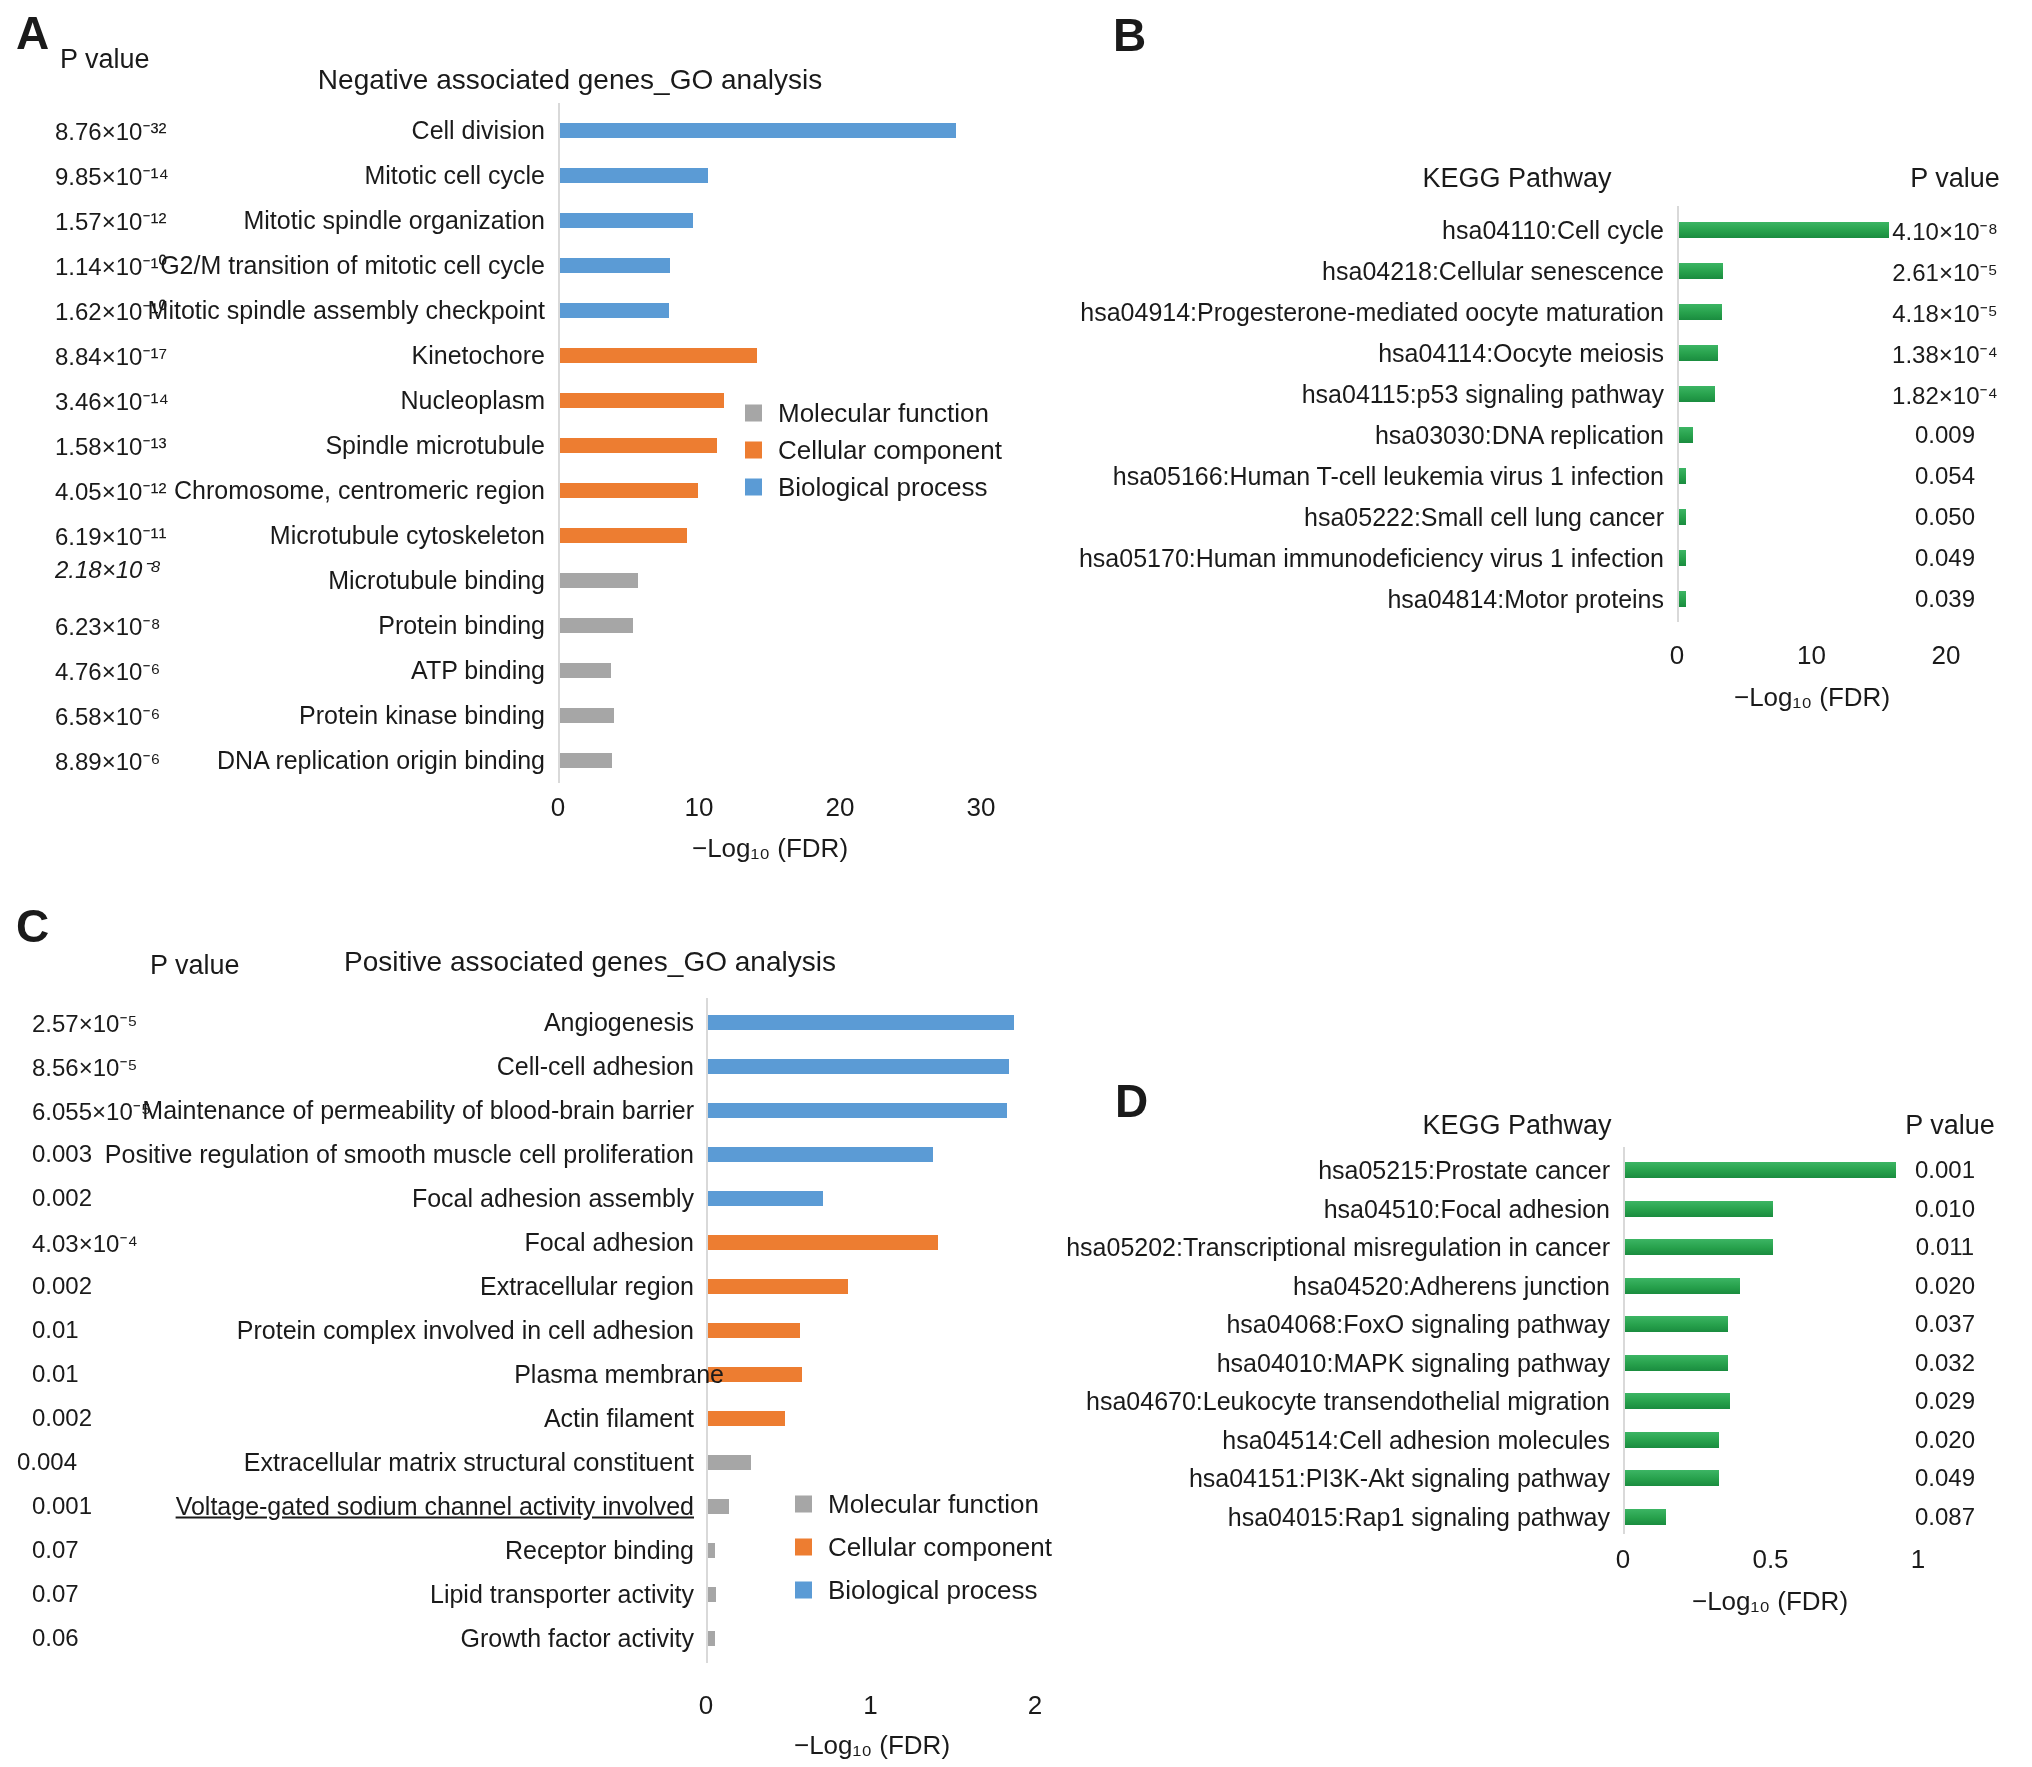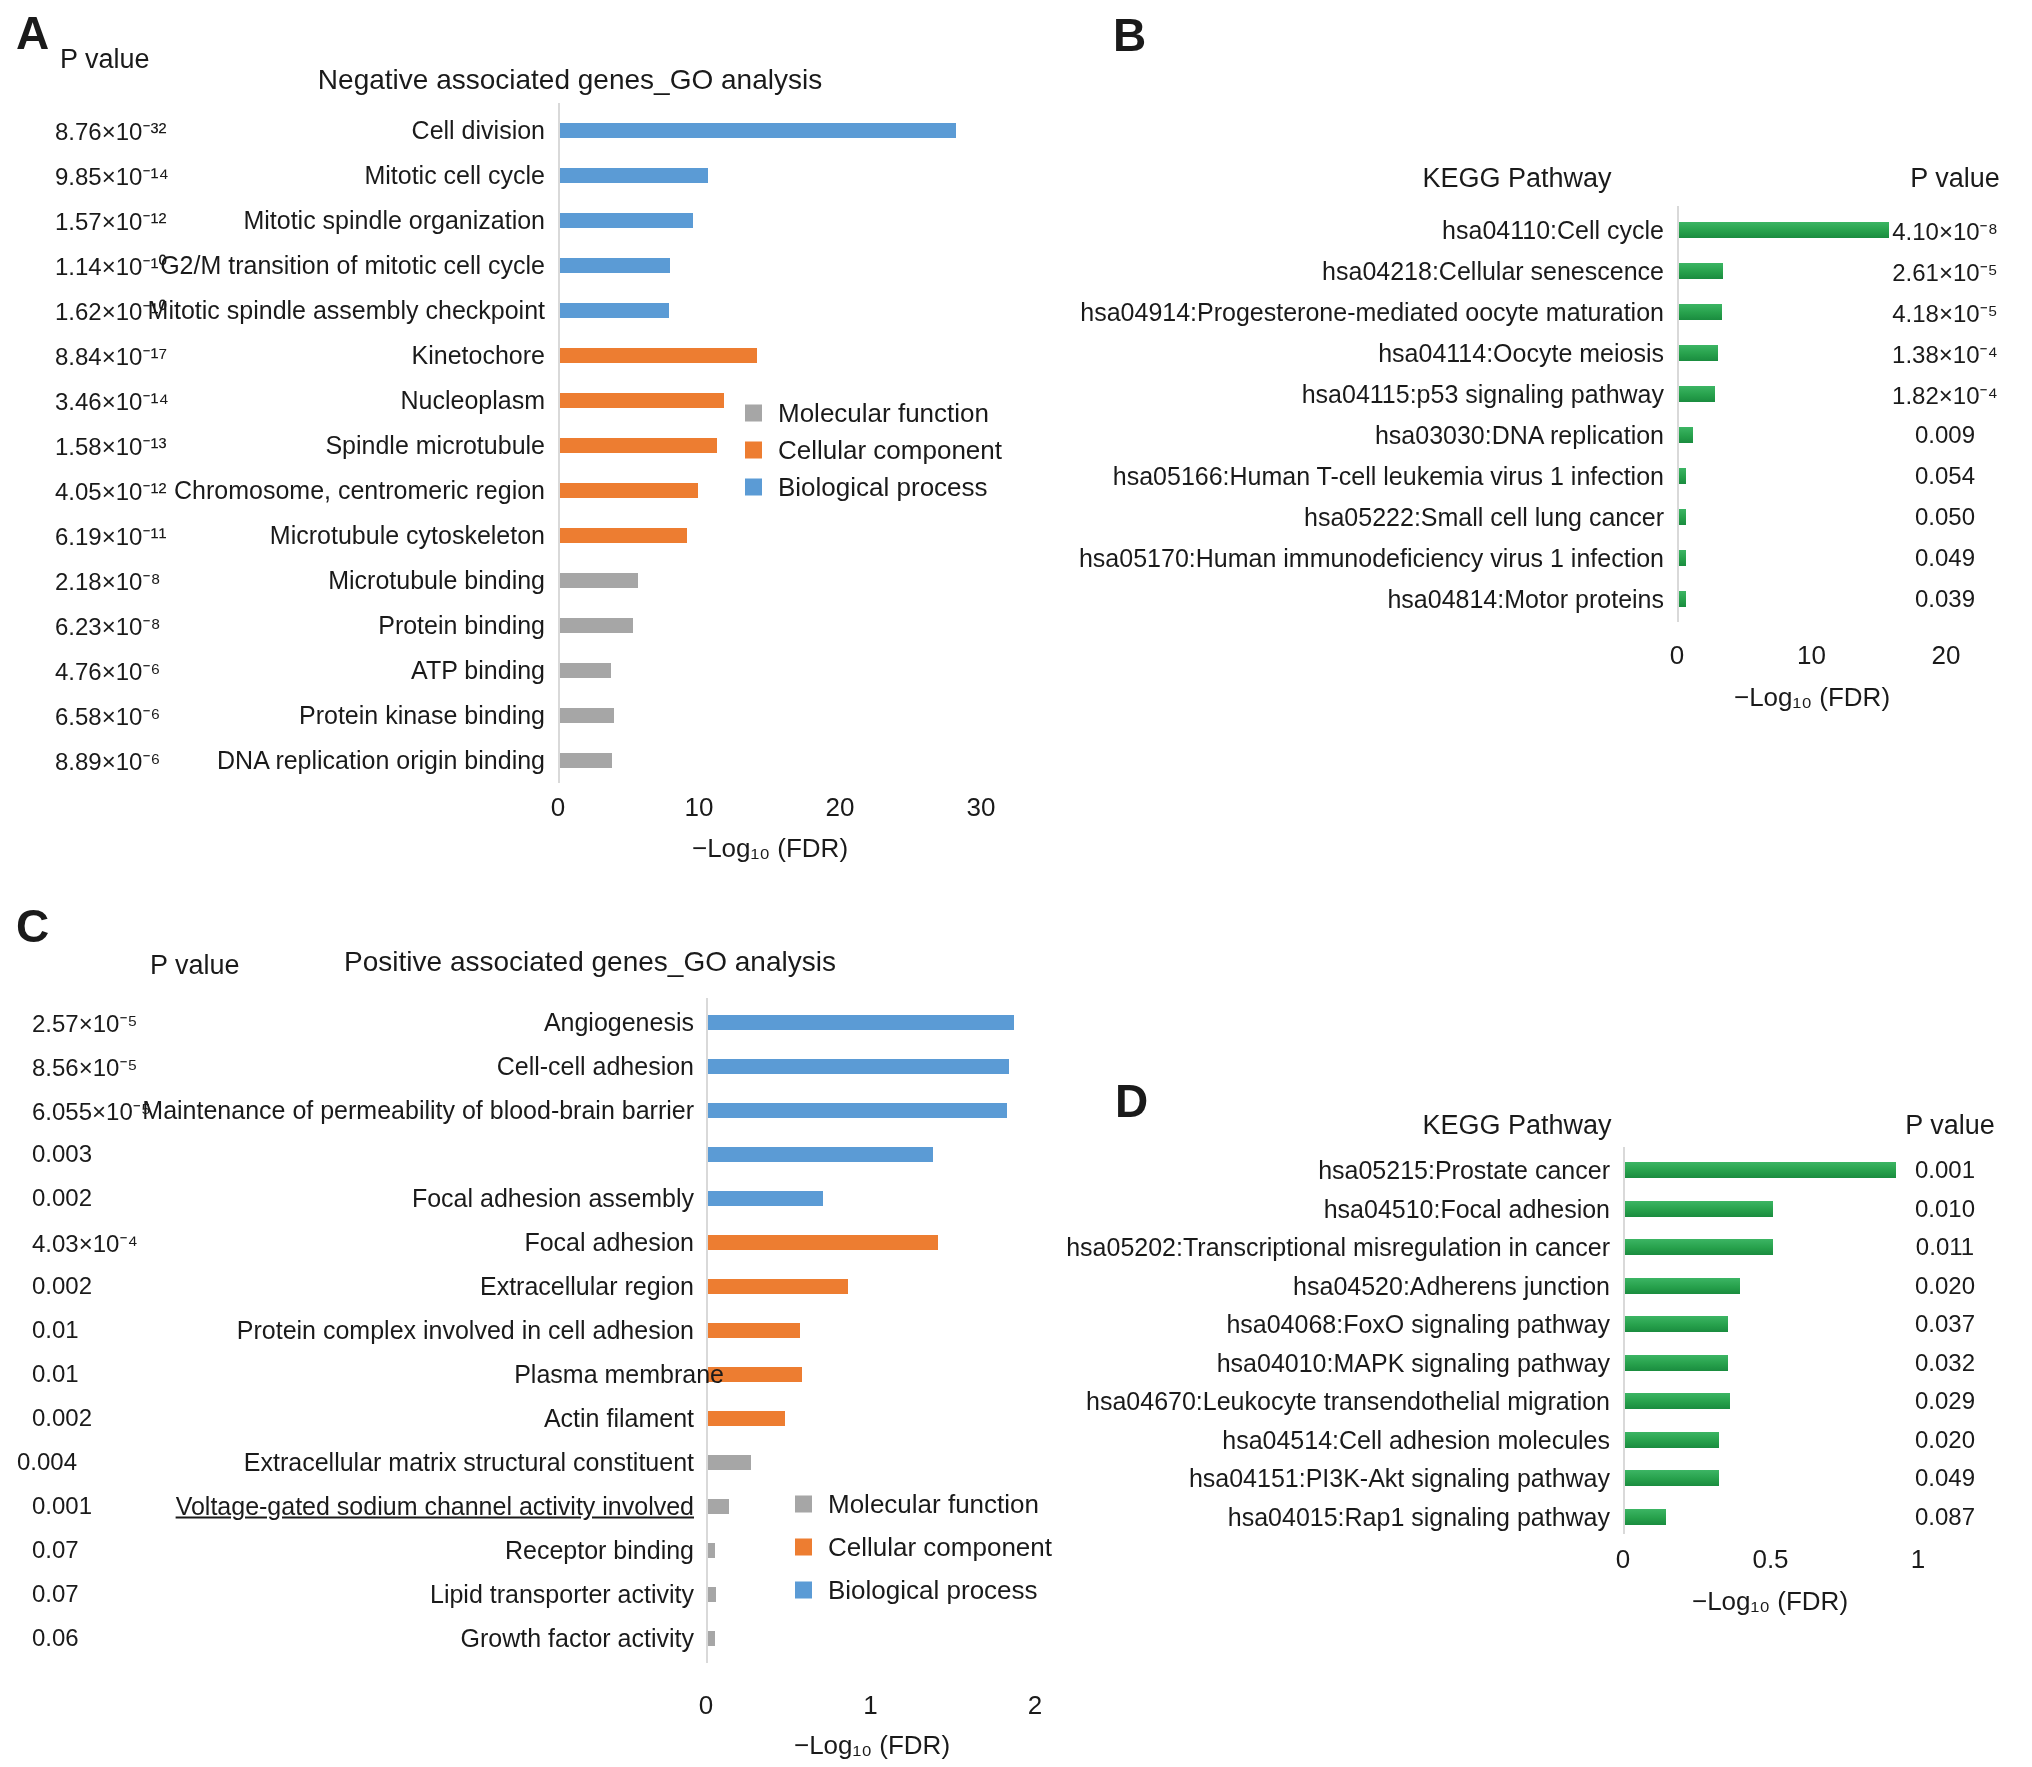--- a/index.html
+++ b/index.html
@@ -92,21 +92,21 @@
     <div class="abs row-label" style="right: 1487px; top: 445px;">Spindle microtubule</div>
     <div class="abs pv" style="left: 55px; top: 445px;">1.58×10⁻¹³</div>
     <div class="abs bar" style="left: 560px; top: 482.5px; width: 138.18px; height: 15px; background: rgb(237, 125, 49);"></div>
     <div class="abs row-label" style="right: 1487px; top: 490px;">Chromosome, centromeric region</div>
     <div class="abs pv" style="left: 55px; top: 490px;">4.05×10⁻¹²</div>
     <div class="abs bar" style="left: 560px; top: 527.5px; width: 126.9px; height: 15px; background: rgb(237, 125, 49);"></div>
     <div class="abs row-label" style="right: 1487px; top: 535px;">Microtubule cytoskeleton</div>
     <div class="abs pv" style="left: 55px; top: 535px;">6.19×10⁻¹¹</div>
     <div class="abs bar" style="left: 560px; top: 572.5px; width: 77.55px; height: 15px; background: rgb(166, 166, 166);"></div>
     <div class="abs row-label" style="right: 1487px; top: 580px;">Microtubule binding</div>
-    <div class="abs pv" style="left: 55px; top: 580px;">2.18×10⁻⁸</div>
+    <div class="abs pv" style="left: 55px; top: 568px; font-style: italic;">2.18×10⁻⁸</div>
     <div class="abs bar" style="left: 560px; top: 617.5px; width: 73.32px; height: 15px; background: rgb(166, 166, 166);"></div>
     <div class="abs row-label" style="right: 1487px; top: 625px;">Protein binding</div>
     <div class="abs pv" style="left: 55px; top: 625px;">6.23×10⁻⁸</div>
     <div class="abs bar" style="left: 560px; top: 662.5px; width: 50.76px; height: 15px; background: rgb(166, 166, 166);"></div>
     <div class="abs row-label" style="right: 1487px; top: 670px;">ATP binding</div>
     <div class="abs pv" style="left: 55px; top: 670px;">4.76×10⁻⁶</div>
     <div class="abs bar" style="left: 560px; top: 707.5px; width: 53.58px; height: 15px; background: rgb(166, 166, 166);"></div>
     <div class="abs row-label" style="right: 1487px; top: 715px;">Protein kinase binding</div>
     <div class="abs pv" style="left: 55px; top: 715px;">6.58×10⁻⁶</div>
     <div class="abs bar" style="left: 560px; top: 752.5px; width: 52.17px; height: 15px; background: rgb(166, 166, 166);"></div>
@@ -159,20 +159,21 @@
     <div class="abs bar" style="left: 708px; top: 1014.5px; width: 305.97px; height: 15px; background: rgb(91, 155, 213);"></div>
     <div class="abs row-label" style="right: 1338px; top: 1022px;">Angiogenesis</div>
     <div class="abs pv" style="left: 32px; top: 1022px;">2.57×10⁻⁵</div>
     <div class="abs bar" style="left: 708px; top: 1058.5px; width: 301.035px; height: 15px; background: rgb(91, 155, 213);"></div>
     <div class="abs row-label" style="right: 1338px; top: 1066px;">Cell-cell adhesion</div>
     <div class="abs pv" style="left: 32px; top: 1066px;">8.56×10⁻⁵</div>
     <div class="abs bar" style="left: 708px; top: 1102.5px; width: 299.39px; height: 15px; background: rgb(91, 155, 213);"></div>
     <div class="abs row-label" style="right: 1338px; top: 1110px;">Maintenance of permeability of blood-brain barrier</div>
     <div class="abs pv" style="left: 32px; top: 1110px;">6.055×10⁻⁵</div>
     <div class="abs bar" style="left: 708px; top: 1146.5px; width: 225.365px; height: 15px; background: rgb(91, 155, 213);"></div>
+    <div class="abs row-label" style="right: 1338px; top: 1154px;">Positive regulation of smooth muscle cell proliferation</div>
     <div class="abs pv" style="left: 32px; top: 1154px;">0.003</div>
     <div class="abs bar" style="left: 708px; top: 1190.5px; width: 115.15px; height: 15px; background: rgb(91, 155, 213);"></div>
     <div class="abs row-label" style="right: 1338px; top: 1198px;">Focal adhesion assembly</div>
     <div class="abs pv" style="left: 32px; top: 1198px;">0.002</div>
     <div class="abs bar" style="left: 708px; top: 1234.5px; width: 230.3px; height: 15px; background: rgb(237, 125, 49);"></div>
     <div class="abs row-label" style="right: 1338px; top: 1242px;">Focal adhesion</div>
     <div class="abs pv" style="left: 32px; top: 1242px;">4.03×10⁻⁴</div>
     <div class="abs bar" style="left: 708px; top: 1278.5px; width: 139.825px; height: 15px; background: rgb(237, 125, 49);"></div>
     <div class="abs row-label" style="right: 1338px; top: 1286px;">Extracellular region</div>
     <div class="abs pv" style="left: 32px; top: 1286px;">0.002</div>

